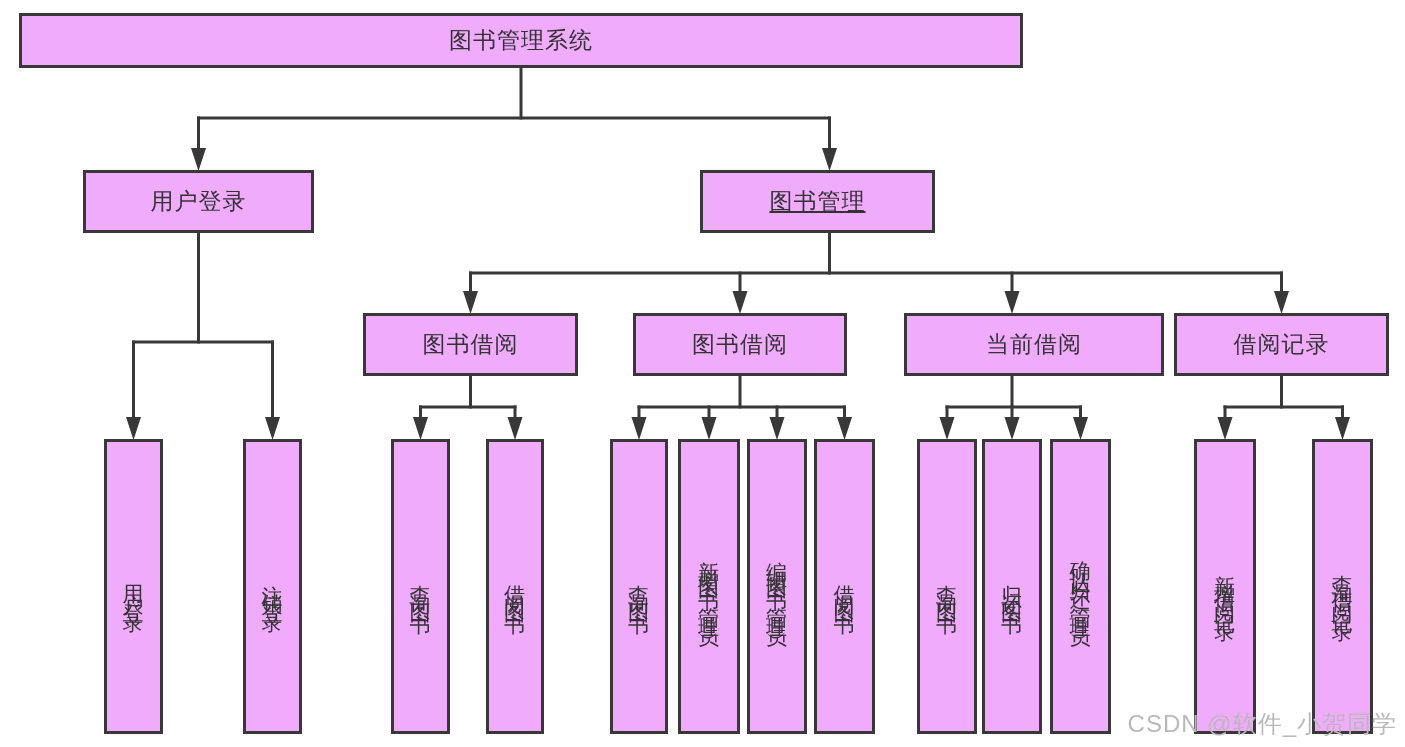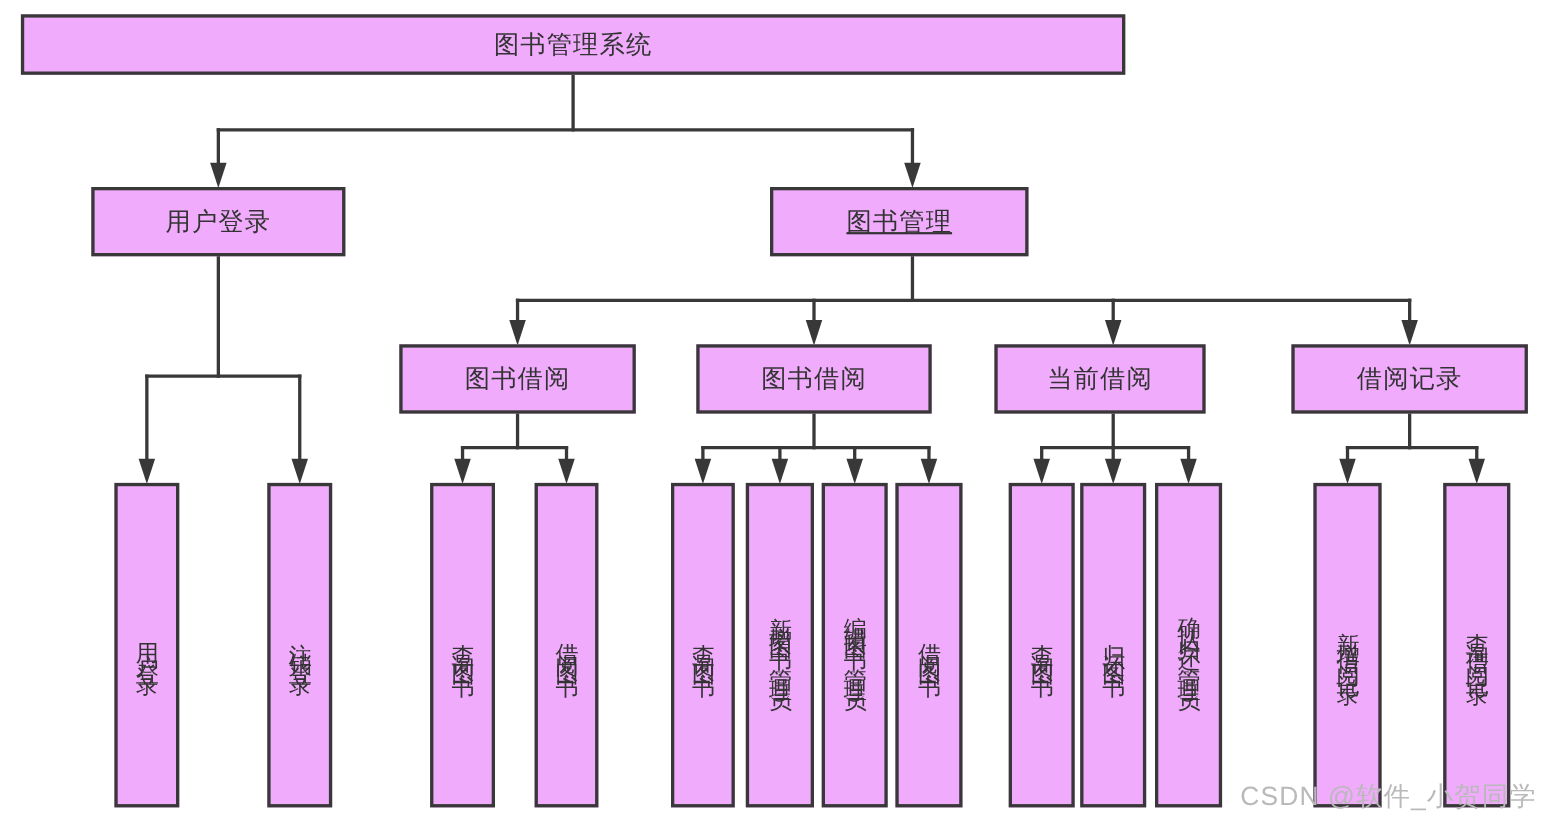--- a/index.html
+++ b/index.html
@@ -129,21 +129,21 @@
     </div>
     <div class="node v" style="left: 243px; top: 439px; width: 59px; height: 295px;">
       <span>注销登录</span>
     </div>
     <div class="node h" style="left: 363px; top: 313px; width: 215px; height: 63px;">
       <span>图书借阅</span>
     </div>
     <div class="node h" style="left: 633px; top: 313px; width: 214px; height: 63px;">
       <span>图书借阅</span>
     </div>
-    <div class="node h" style="left: 904px; top: 313px; width: 192px; height: 63px;">
+    <div class="node h" style="left: 904px; top: 313px; width: 260px; height: 63px;">
       <span>当前借阅</span>
     </div>
     <div class="node h" style="left: 1174px; top: 313px; width: 215px; height: 63px;">
       <span>借阅记录</span>
     </div>
     <div class="node v" style="left: 391px; top: 439px; width: 59px; height: 295px;">
       <span>查询图书</span>
     </div>
     <div class="node v" style="left: 486px; top: 439px; width: 58px; height: 295px;">
       <span>借阅图书</span>

